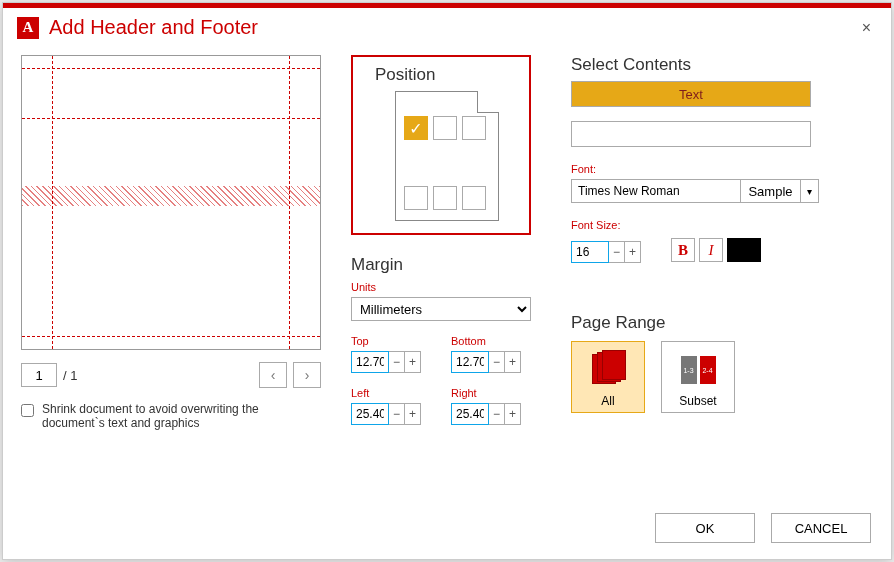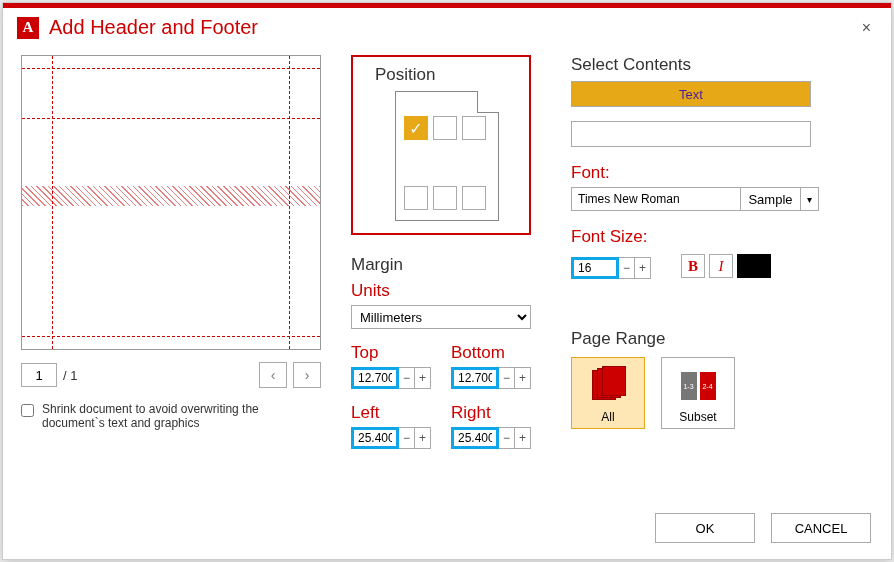--- a/index.html
+++ b/index.html
@@ -30,33 +30,33 @@
 .sec-title { font-size: 17px; color: #333; margin-bottom: 6px; }
 .pageicon { width: 104px; height: 130px; border: 1px solid #888; margin: 0 auto; position: relative; background: #fff; }
 .pageicon .foldmask { position: absolute; top: -1px; right: -1px; width: 22px; height: 22px; background: #fff; border-left: 1px solid #888; border-bottom: 1px solid #888; }
 .slot-row { display: flex; gap: 5px; position: absolute; left: 8px; }
 .slot-row.top { top: 24px; }
 .slot-row.bot { bottom: 10px; }
 .slot { width: 24px; height: 24px; border: 1px solid #aaa; background: #fff; cursor: pointer; display: flex; align-items: center; justify-content: center; }
 .slot.selected { background: #e6a817; border-color: #e6a817; color: #fff; }
 
 .margin-sec { margin-top: 20px; }
-.units-lbl, .redlabel { color: #c00; font-size: 17px; margin-top: 6px; }
+.units-lbl, .redlabel { color: #c00; font-size: 11px; margin-top: 6px; }
 .unitsel { width: 180px; height: 24px; border: 1px solid #aaa; font-size: 13px; padding: 0 4px; margin-top: 4px; background: #fff; }
 .mrow { display: flex; gap: 20px; margin-top: 4px; }
 .mcol { width: 80px; }
 .mcol .redlabel { margin-top: 10px; }
 .spin { display: flex; margin-top: 4px; }
-.spin input { width: 48px; height: 22px; border: 3px solid #0ea5e9; font-size: 12px; padding: 0 4px; }
+.spin input { width: 38px; height: 22px; border: 1px solid #0ea5e9; font-size: 12px; padding: 0 4px; }
 .spin .sm { width: 16px; height: 22px; border: 1px solid #aaa; border-left: none; background: #fff; display: flex; align-items: center; justify-content: center; font-size: 12px; color: #555; cursor: pointer; }
 
 .col-right { width: 250px; }
 .tabrow { display: flex; border: 1px solid #aaa; width: 240px; margin-top: 4px; }
 .tab { flex: 1; height: 24px; display: flex; align-items: center; justify-content: center; font-size: 13px; cursor: pointer; background: #fff; }
-.tab.active { background: #e6a817; color: #4c1d95; }
+.tab.active { background: #e6a817; color: #7f1d1d; }
 .tab + .tab { border-left: 1px solid #aaa; }
 .textin { width: 240px; height: 26px; border: 1px solid #aaa; margin-top: 14px; }
 .fontrow { display: flex; margin-top: 4px; width: 248px; border: 1px solid #aaa; height: 24px; }
 .fontrow .fname { flex: 1; font-size: 12px; padding: 4px 6px; }
 .fontrow .sample { width: 60px; border-left: 1px solid #aaa; font-size: 13px; display: flex; align-items: center; justify-content: center; }
 .fontrow .dd { width: 18px; border-left: 1px solid #aaa; display: flex; align-items: center; justify-content: center; font-size: 10px; cursor: pointer; }
 .fsrow { display: flex; gap: 30px; margin-top: 6px; align-items: center; }
 .fmt { display: flex; gap: 4px; }
 .fmtbtn { width: 24px; height: 24px; border: 1px solid #aaa; display: flex; align-items: center; justify-content: center; font-family: "Times New Roman", serif; font-size: 15px; font-weight: bold; color: #c00; cursor: pointer; }
 .fmtbtn.ital { font-style: italic; font-weight: normal; }

